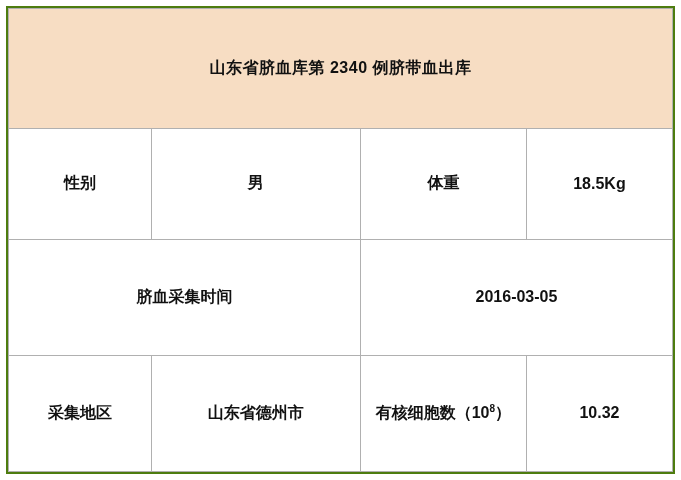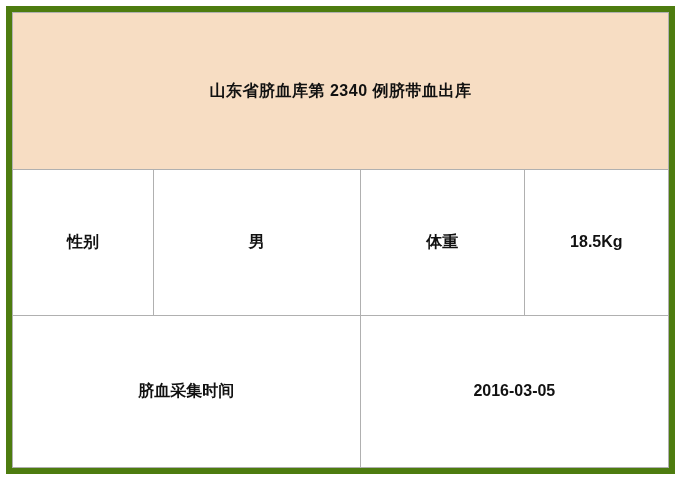--- a/index.html
+++ b/index.html
@@ -13,21 +13,21 @@
     font-family: "Liberation Sans", sans-serif;
     overflow: hidden;
   }
   .sheet {
     position: absolute;
     left: 6px;
     top: 6px;
     width: 669px;
     height: 468px;
     box-sizing: border-box;
-    border: 6px solid #4d7c0f;
+    border: 2px solid #4d7c0f;
     background: #fff;
   }
   table.info {
     width: 100%;
     height: 100%;
     border-collapse: collapse;
     table-layout: fixed;
   }
   table.info td {
     border: 1px solid #b0b0b0;
@@ -80,15 +80,21 @@
       <tr class="row-std">
         <td class="label">性别</td>
         <td class="value">男</td>
         <td class="label">体重</td>
         <td class="value">18.5Kg</td>
       </tr>
       <tr class="row-tall">
         <td class="label" colspan="2">脐血采集时间</td>
         <td class="value" colspan="2">2016-03-05</td>
       </tr>
+      <tr class="row-tall">
+        <td class="label">采集地区</td>
+        <td class="value">山东省德州市</td>
+        <td class="label"><span>有核细胞数（10</span><sup>8</sup><span>）</span></td>
+        <td class="value">10.32</td>
+      </tr>
     </tbody>
   </table>
 </div>
 
 </body></html>

